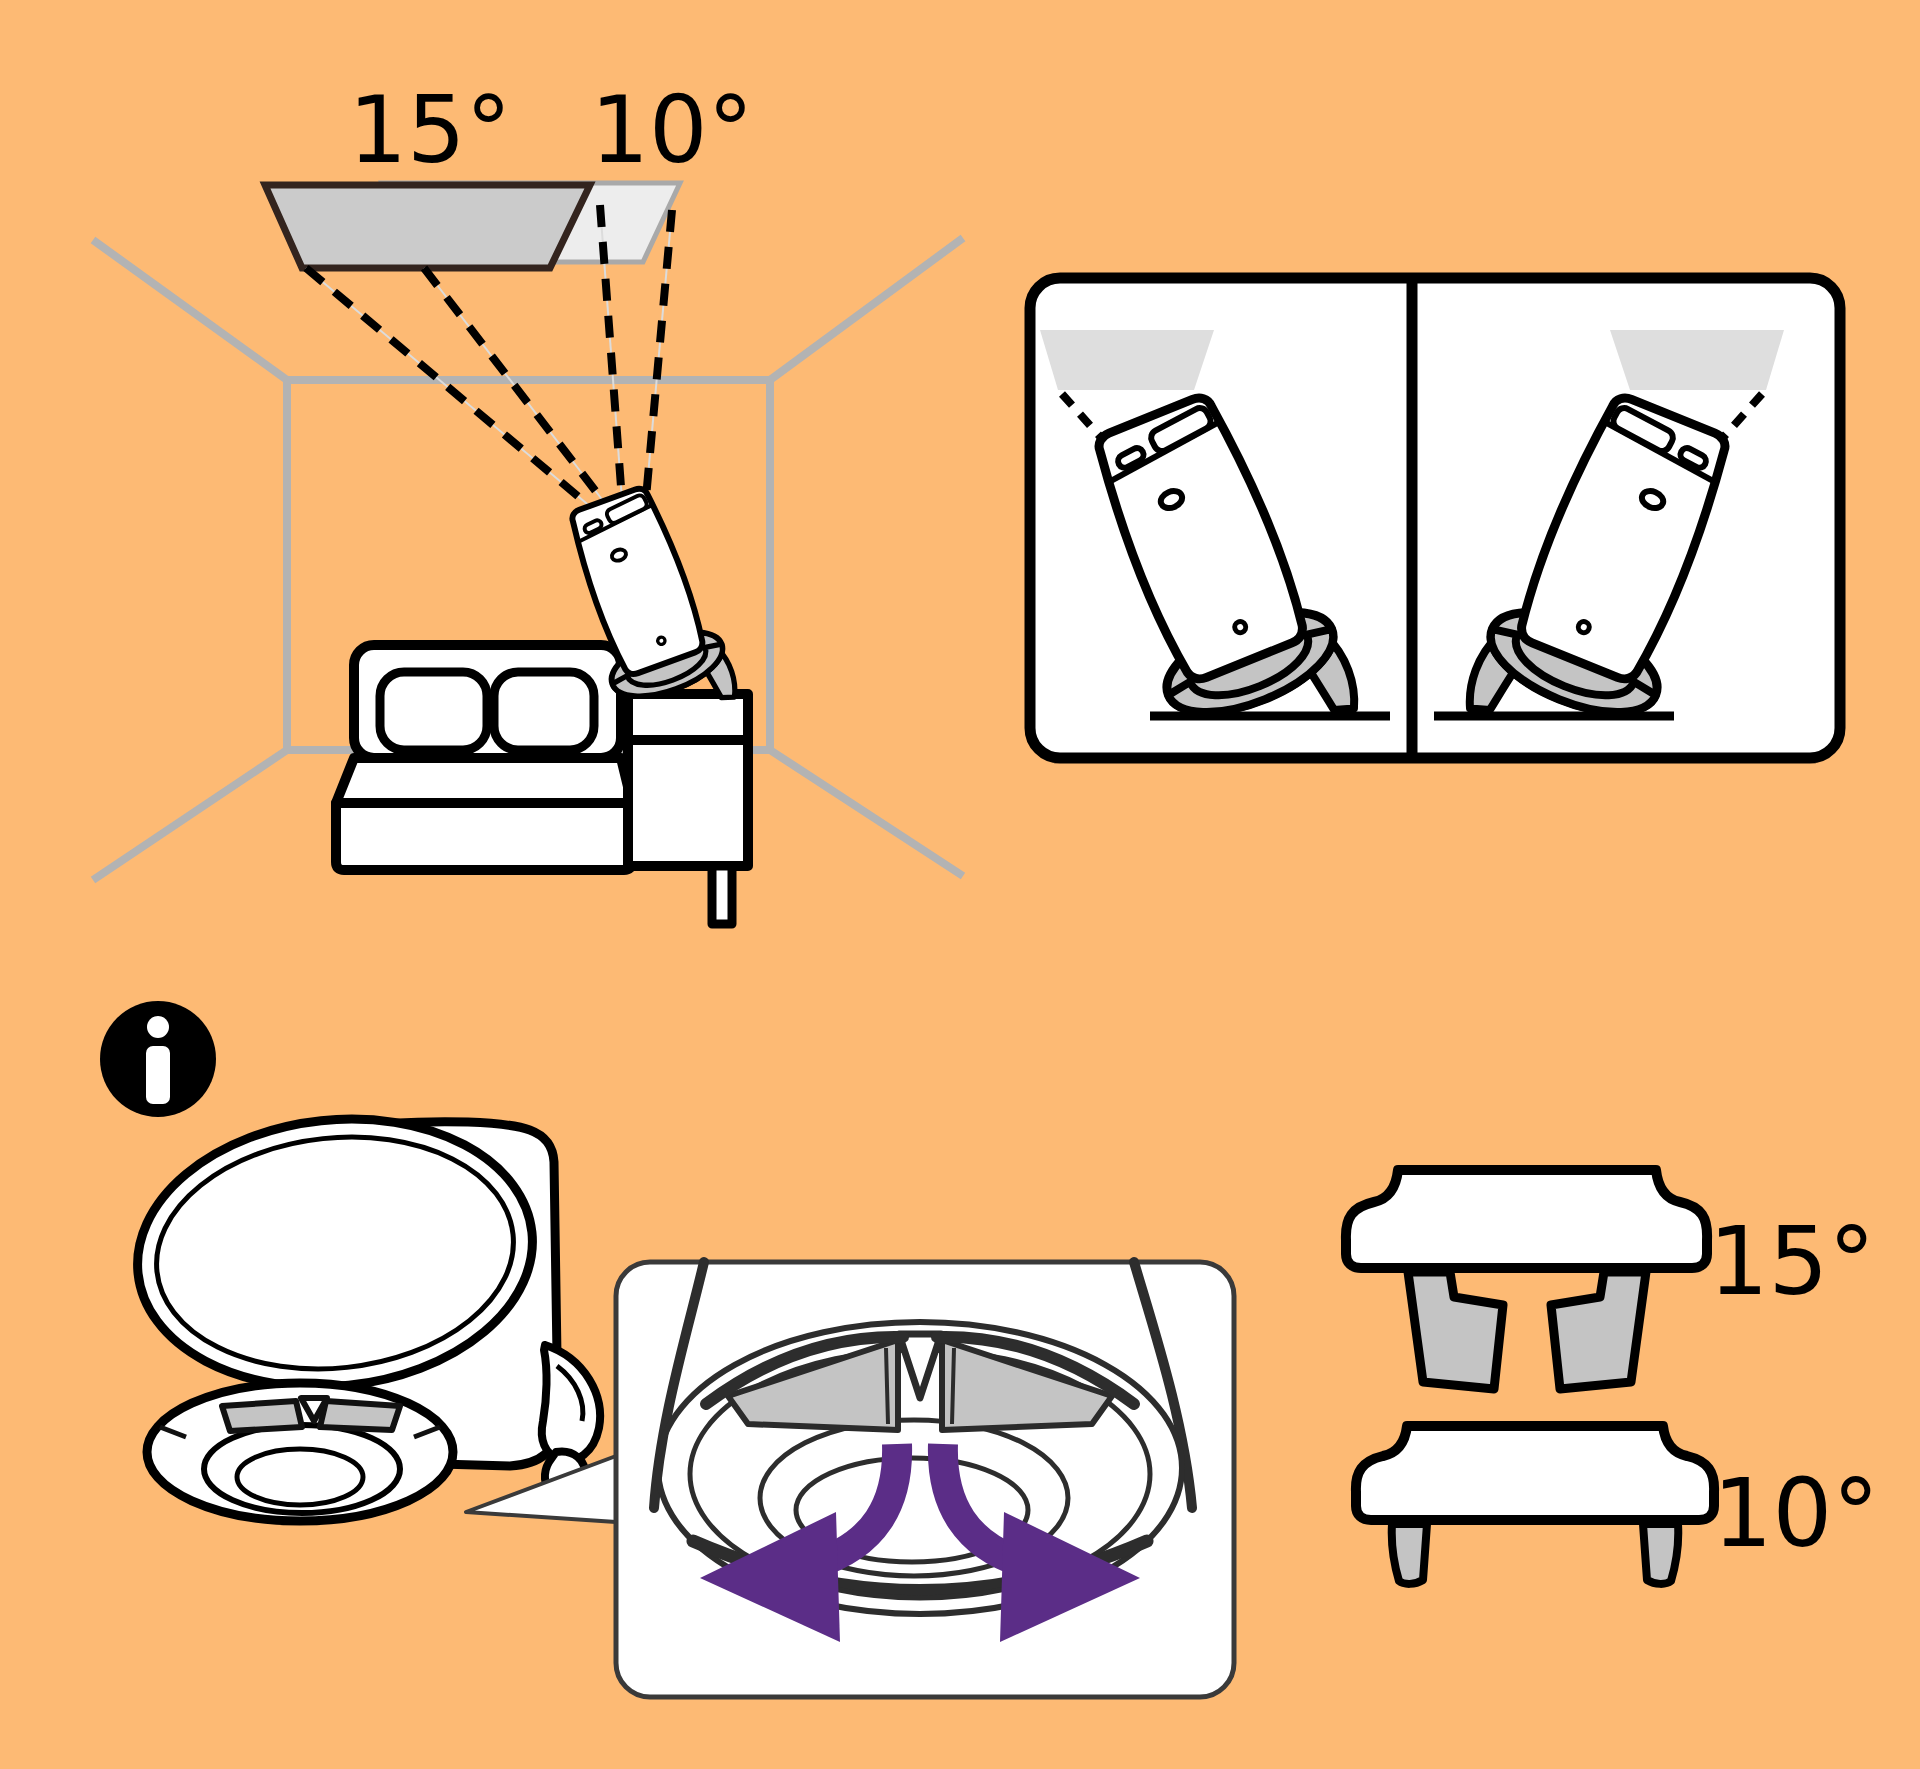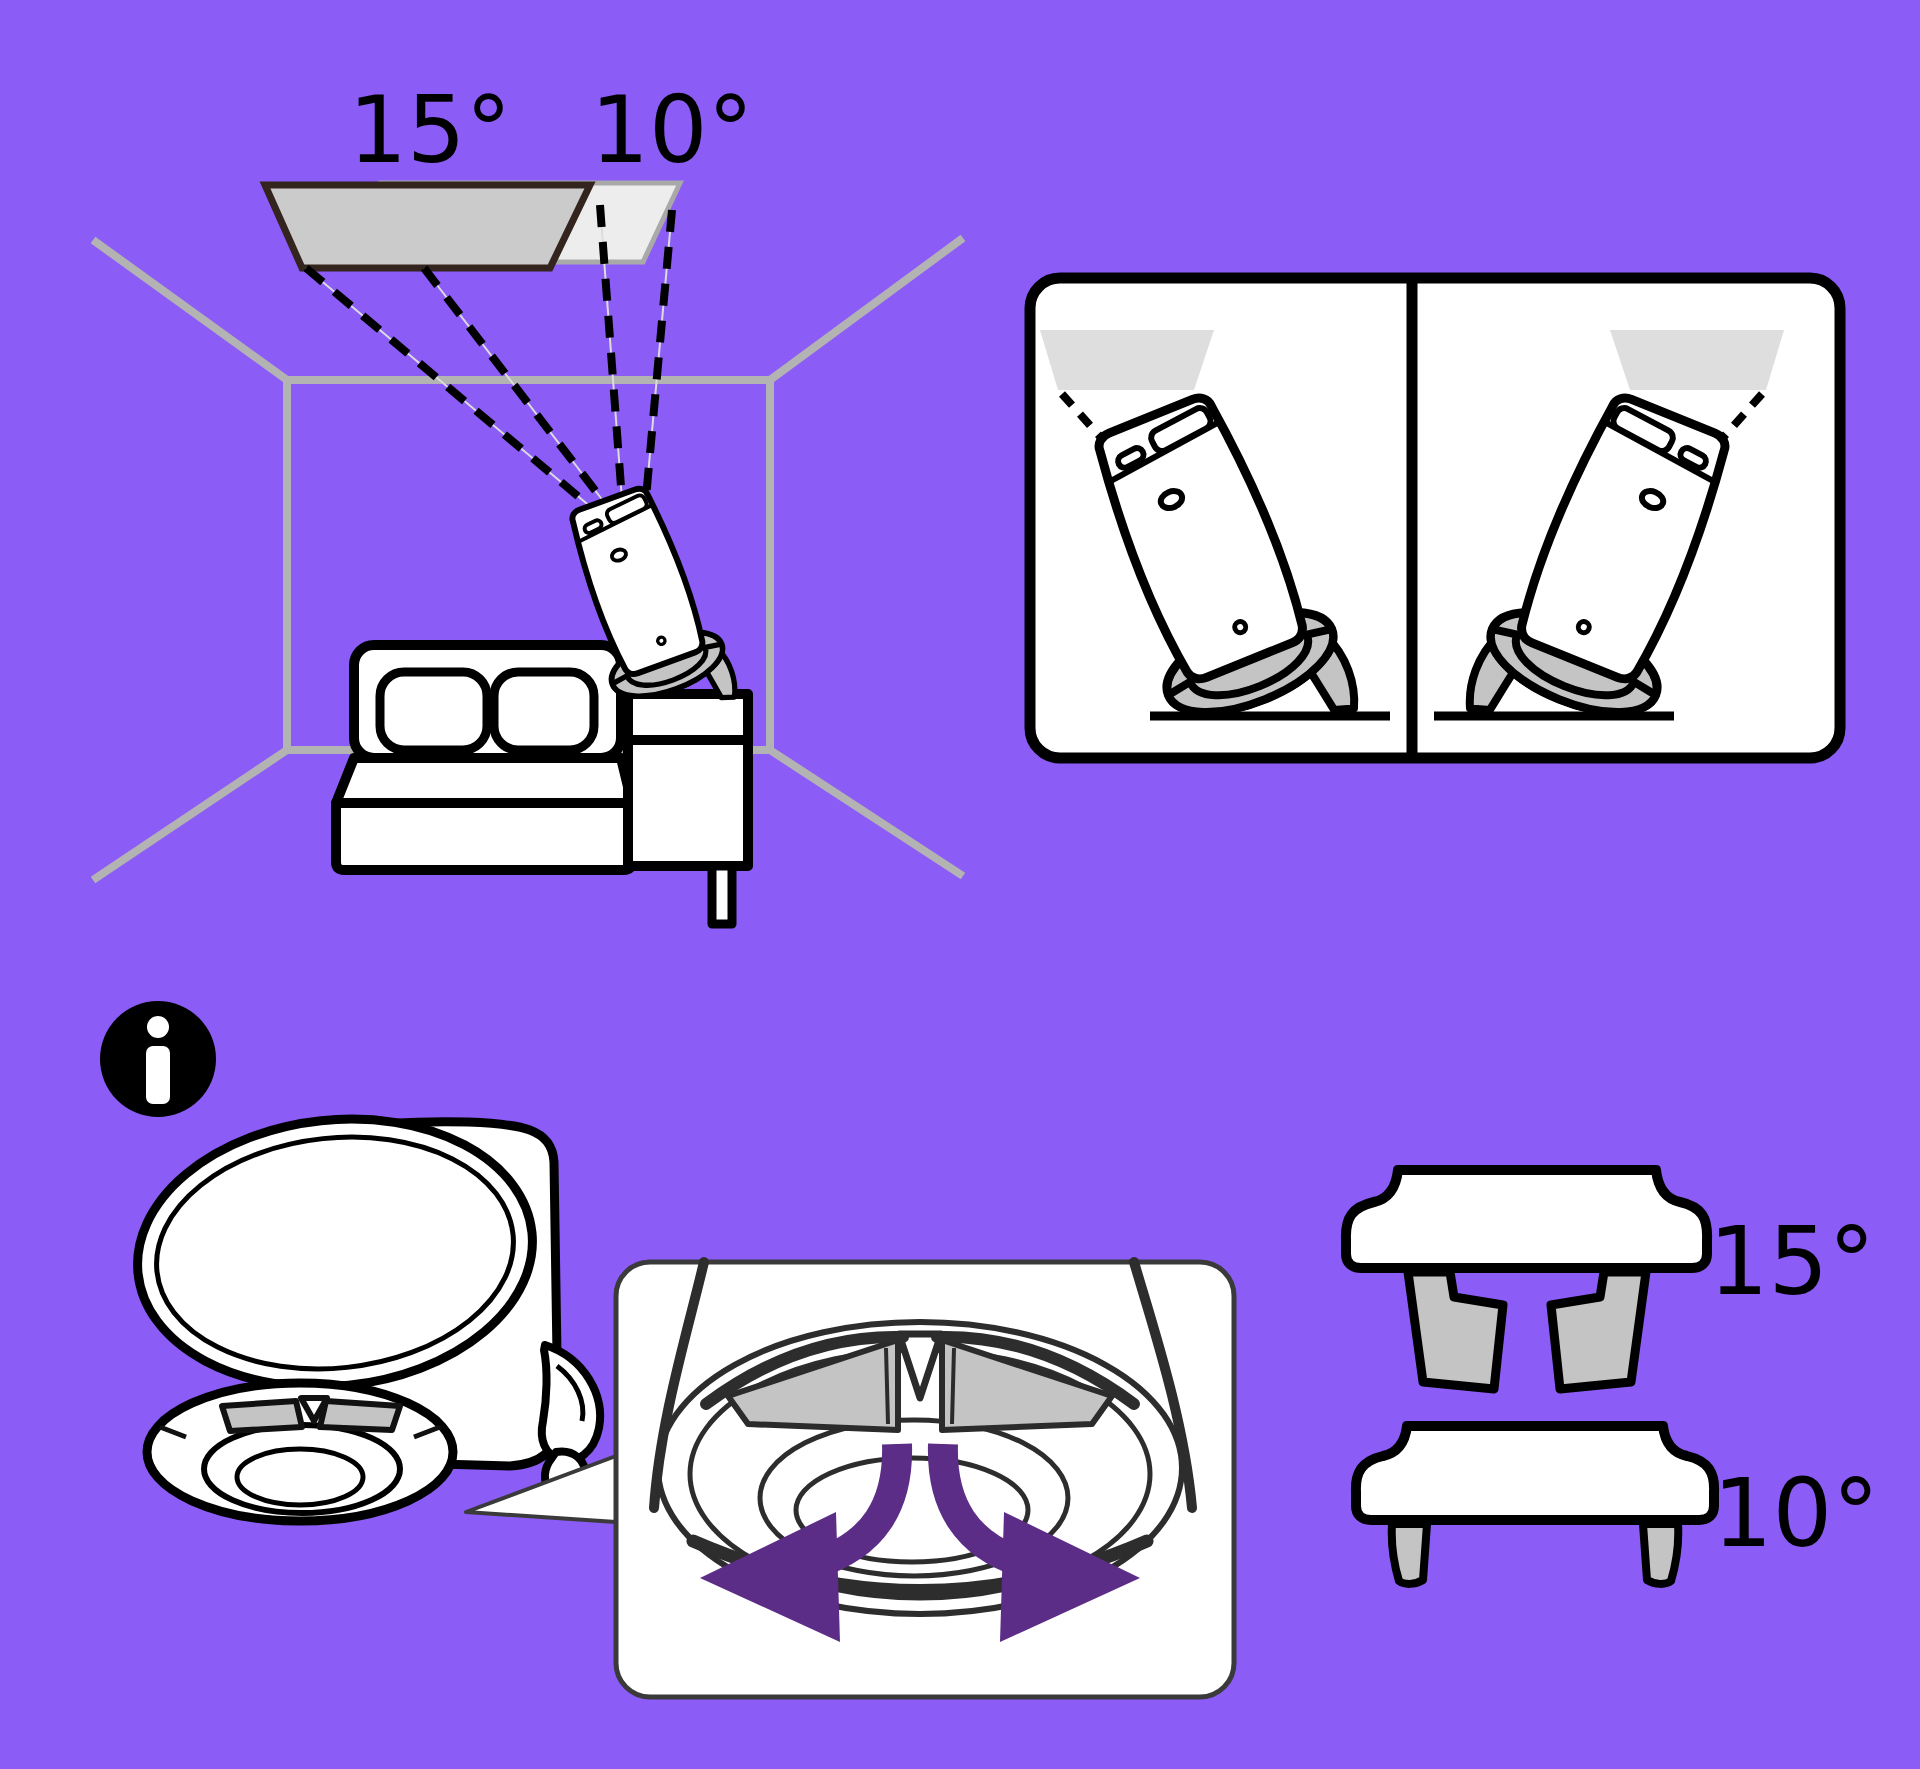--- a/index.html
+++ b/index.html
@@ -1,16 +1,16 @@
 <!DOCTYPE html>
 <html><head>
 <meta charset="utf-8">
 <style>
   html,body{margin:0;padding:0;background:#ffffff;}
-  .canvas{position:relative;width:1920px;height:1769px;background:#8b5cf6;overflow:hidden;}
+  .canvas{position:relative;width:1920px;height:1769px;background:#fdba74;overflow:hidden;}
   svg{display:block;width:1920px;height:1769px;}
   .deg{font-family:"DejaVu Sans","Liberation Sans",sans-serif;font-size:92px;fill:#000;}
   .deg-sm{font-family:"DejaVu Sans","Liberation Sans",sans-serif;font-size:94px;fill:#000;}
 </style>
 </head>
 <body>
 
 <div class="canvas">
 <svg viewBox="0 0 1920 1769" xmlns="http://www.w3.org/2000/svg">
 

